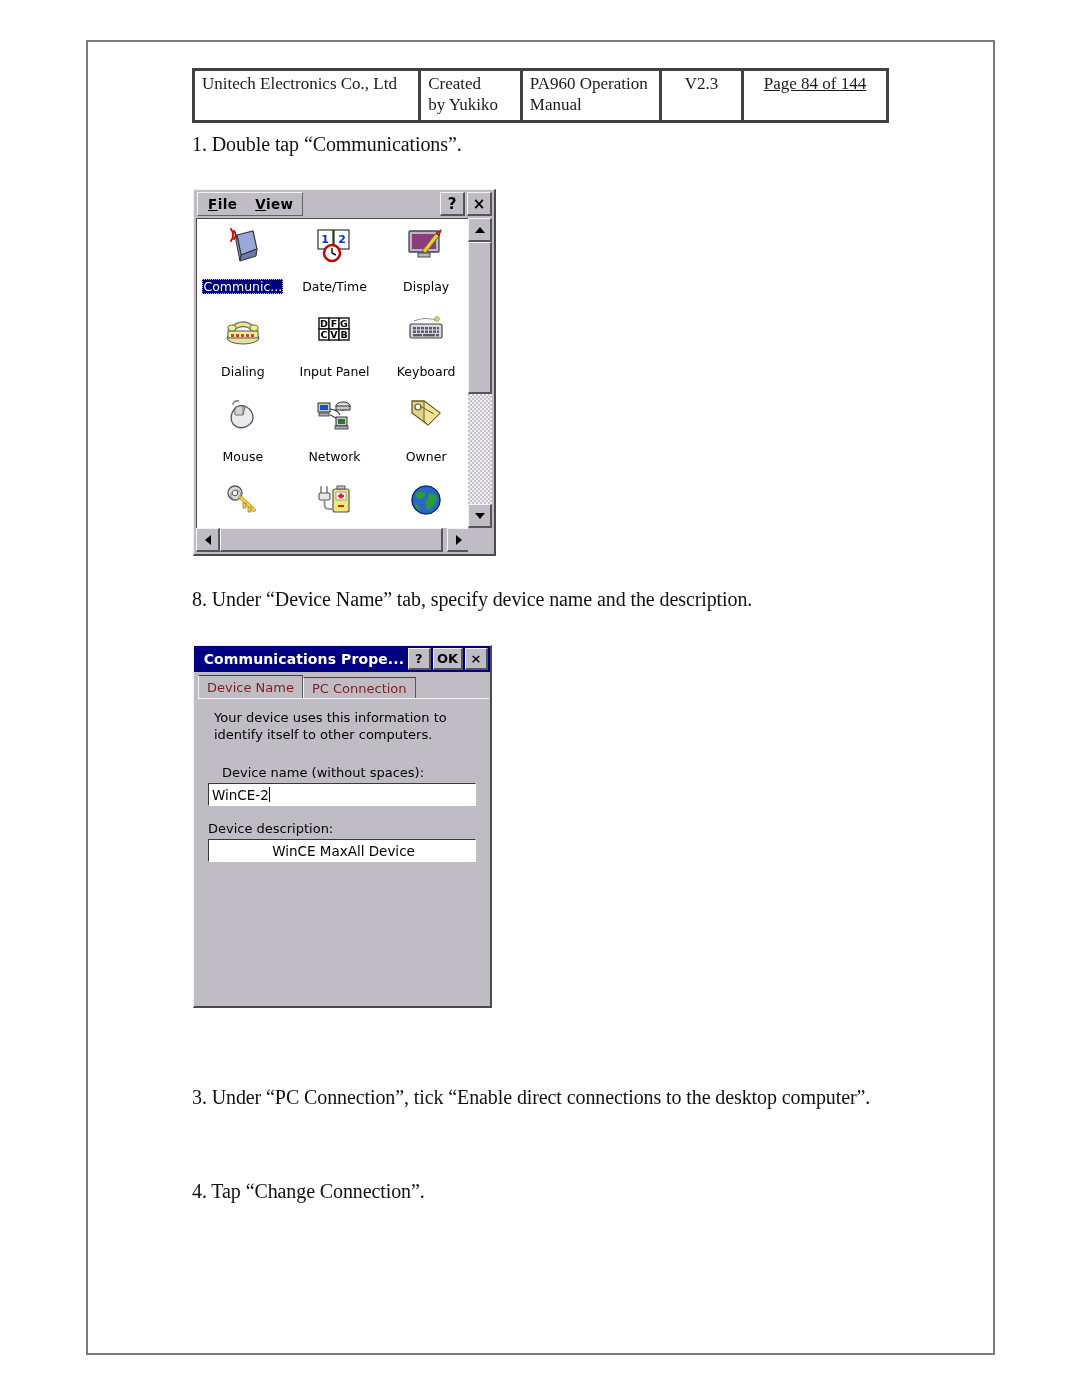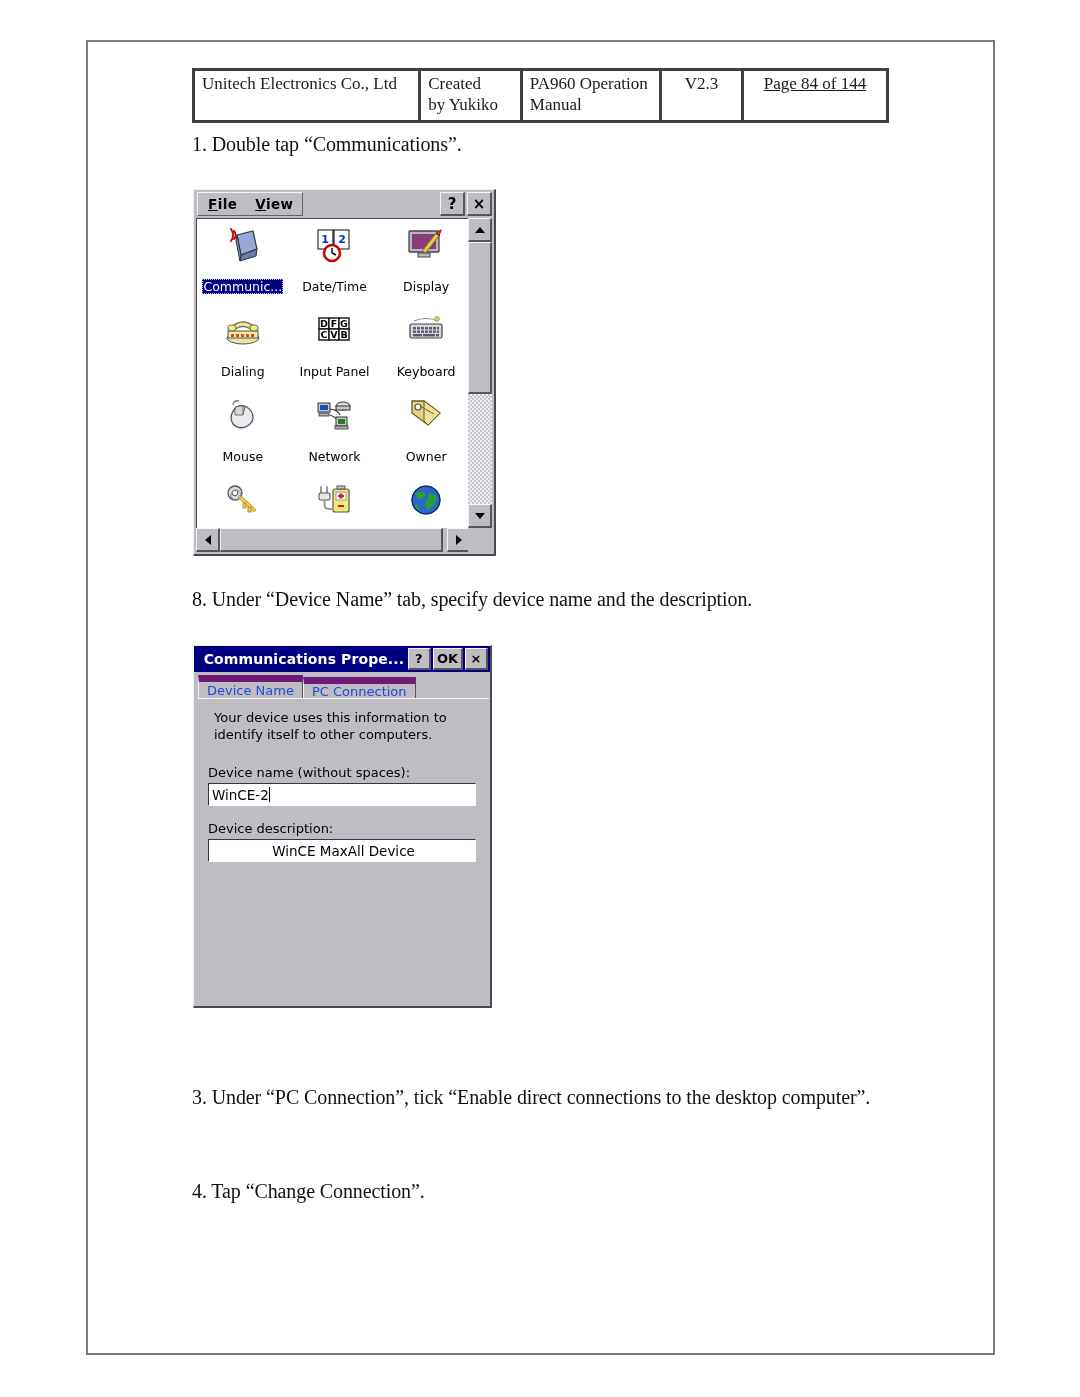--- a/index.html
+++ b/index.html
@@ -339,23 +339,23 @@
     height: 24px;
     display: flex;
     align-items: flex-end;
   }
   .dlg-tab {
     height: 22px;
     padding: 0 8px;
     display: flex;
     align-items: center;
     font-size: 13px;
-    color: #1d4ed8;
-    background: #c0bcc4;
-    border-top: 7px solid #701a75;
+    color: #7f1d1d;
+    background: #c0bcc4;
+    border-top: 1px solid #701a75;
     border-left: 1px solid #f4f2f6;
     border-right: 1px solid #58545c;
     box-sizing: border-box;
     cursor: default;
   }
   .dlg-tab.active {
     height: 24px;
     font-weight: normal;
   }
   #dlg-tabline {
@@ -403,21 +403,21 @@
     border-right: 1px solid #ffffff;
     border-bottom: 1px solid #ffffff;
     box-sizing: border-box;
     display: flex;
     align-items: center;
     padding-left: 3px;
     font-size: 13.5px;
     color: #000;
     cursor: text;
   }
-  #dlg-lbl-name  { top: 66px; }
+  #dlg-lbl-name  { top: 66px; margin-left: 14px; }
   #dlg-inp-name  { top: 84px; }
   #dlg-lbl-desc  { top: 122px; }
   #dlg-inp-desc  { top: 140px; justify-content: center; }
   .caret {
     display: inline-block;
     width: 1px;
     height: 15px;
     background: #000;
     margin-left: 0px;
     vertical-align: middle;

